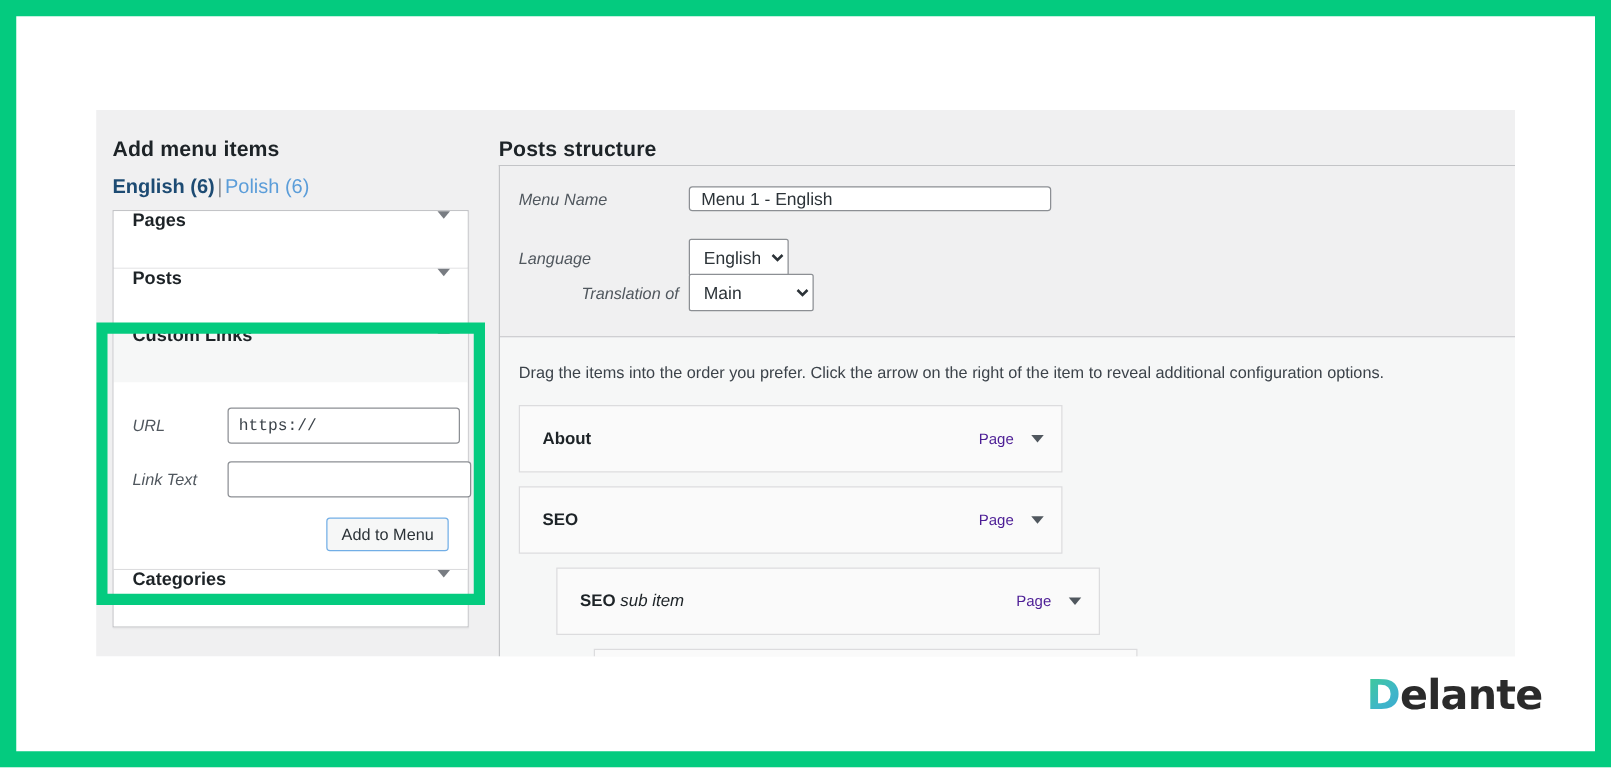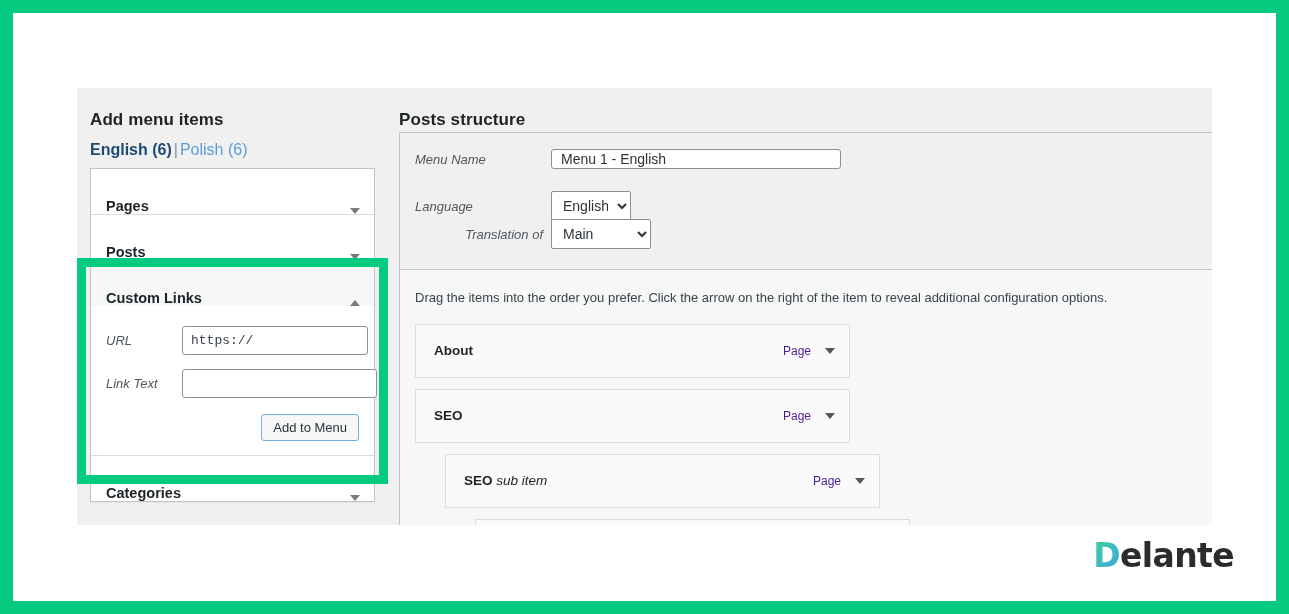--- a/index.html
+++ b/index.html
@@ -67,21 +67,21 @@
     width: 285px;
     background: #fff;
     border: 1px solid #c3c4c7;
     box-shadow: 0 1px 1px rgba(0,0,0,.04);
   }
   .acc-panel { border-bottom: 1px solid #dcdcde; background: #fff; }
   .acc-panel:last-child { border-bottom: none; }
   .acc-head {
     height: 45px;
     display: flex;
-    align-items: flex-end;
+    align-items: flex-start;
     justify-content: space-between;
     padding: 0 14px 0 15px;
     background: #fff;
     cursor: pointer;
   }
   .acc-title {
     font-size: 14.5px;
     font-weight: bold;
     color: #1d2327;
   }

